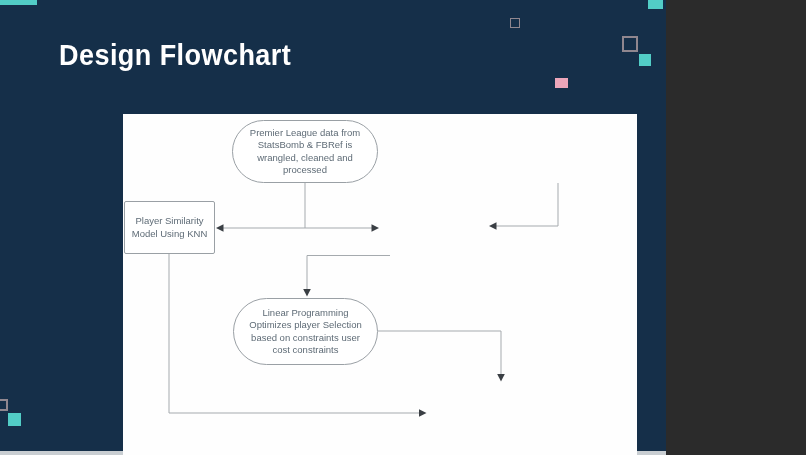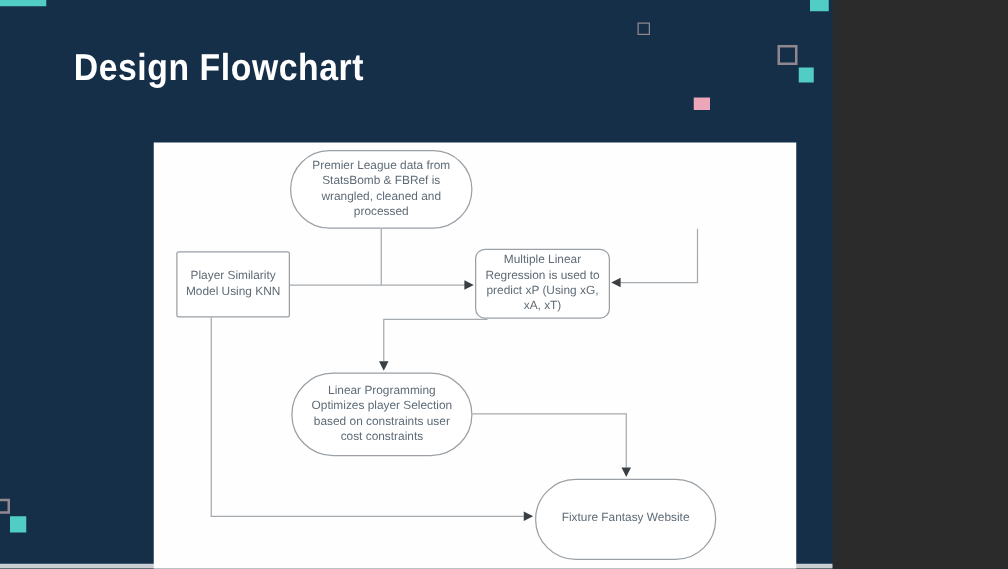--- a/index.html
+++ b/index.html
@@ -65,21 +65,21 @@
     justify-content: center;
     text-align: center;
     padding: 4px 8px;
   }
   .stadium { border-radius: 34px; }
   .rect { border-radius: 2px; }
   .rounded { border-radius: 8px; }
 
   .n1 { left: 109px; top: 6px;   width: 146px; height: 63px; }
   .n2 { left: 362px; top: 6px;   width: 147px; height: 63px; }
-  .n3 { left: 18px;   top: 87px;  width: 91px;  height: 53px; padding: 4px 5px; }
+  .n3 { left: 1px;   top: 87px;  width: 91px;  height: 53px; padding: 4px 5px; }
   .n4 { left: 257px; top: 85px;  width: 108px; height: 56px; padding: 4px 5px; }
   .n5 { left: 110px; top: 184px; width: 145px; height: 67px; }
   .n6 { left: 305px; top: 269px; width: 145px; height: 65px; }
 </style>
 </head>
 <body>
 
 <div class="slide">
 
   <div class="deco deco-teal" style="left:0; top:0; width:37px; height:5px;"></div>
@@ -120,18 +120,16 @@
         <polygon points="256,114 248.5,110.2 248.5,117.8"></polygon>
         <polygon points="366,112 373.5,108.2 373.5,115.8"></polygon>
         <polygon points="184,182.5 180.2,175 187.8,175"></polygon>
         <polygon points="378,267.5 374.2,260 381.8,260"></polygon>
         <polygon points="303.5,299 296,295.2 296,302.8"></polygon>
       </g>
     </svg>
 
     <div class="node stadium n1">Premier League data from StatsBomb &amp; FBRef is wrangled, cleaned and processed</div>
     <div class="node rect n3">Player Similarity Model Using KNN</div>
-    <div class="node rounded n4">Multiple Linear Regression is used to predict xP (Using xG, xA, xT)</div>
     <div class="node stadium n5">Linear Programming Optimizes player Selection based on constraints user cost constraints</div>
-    <div class="node stadium n6">Fixture Fantasy Website</div>
   </div>
 
 </div>
 
 </body></html>

